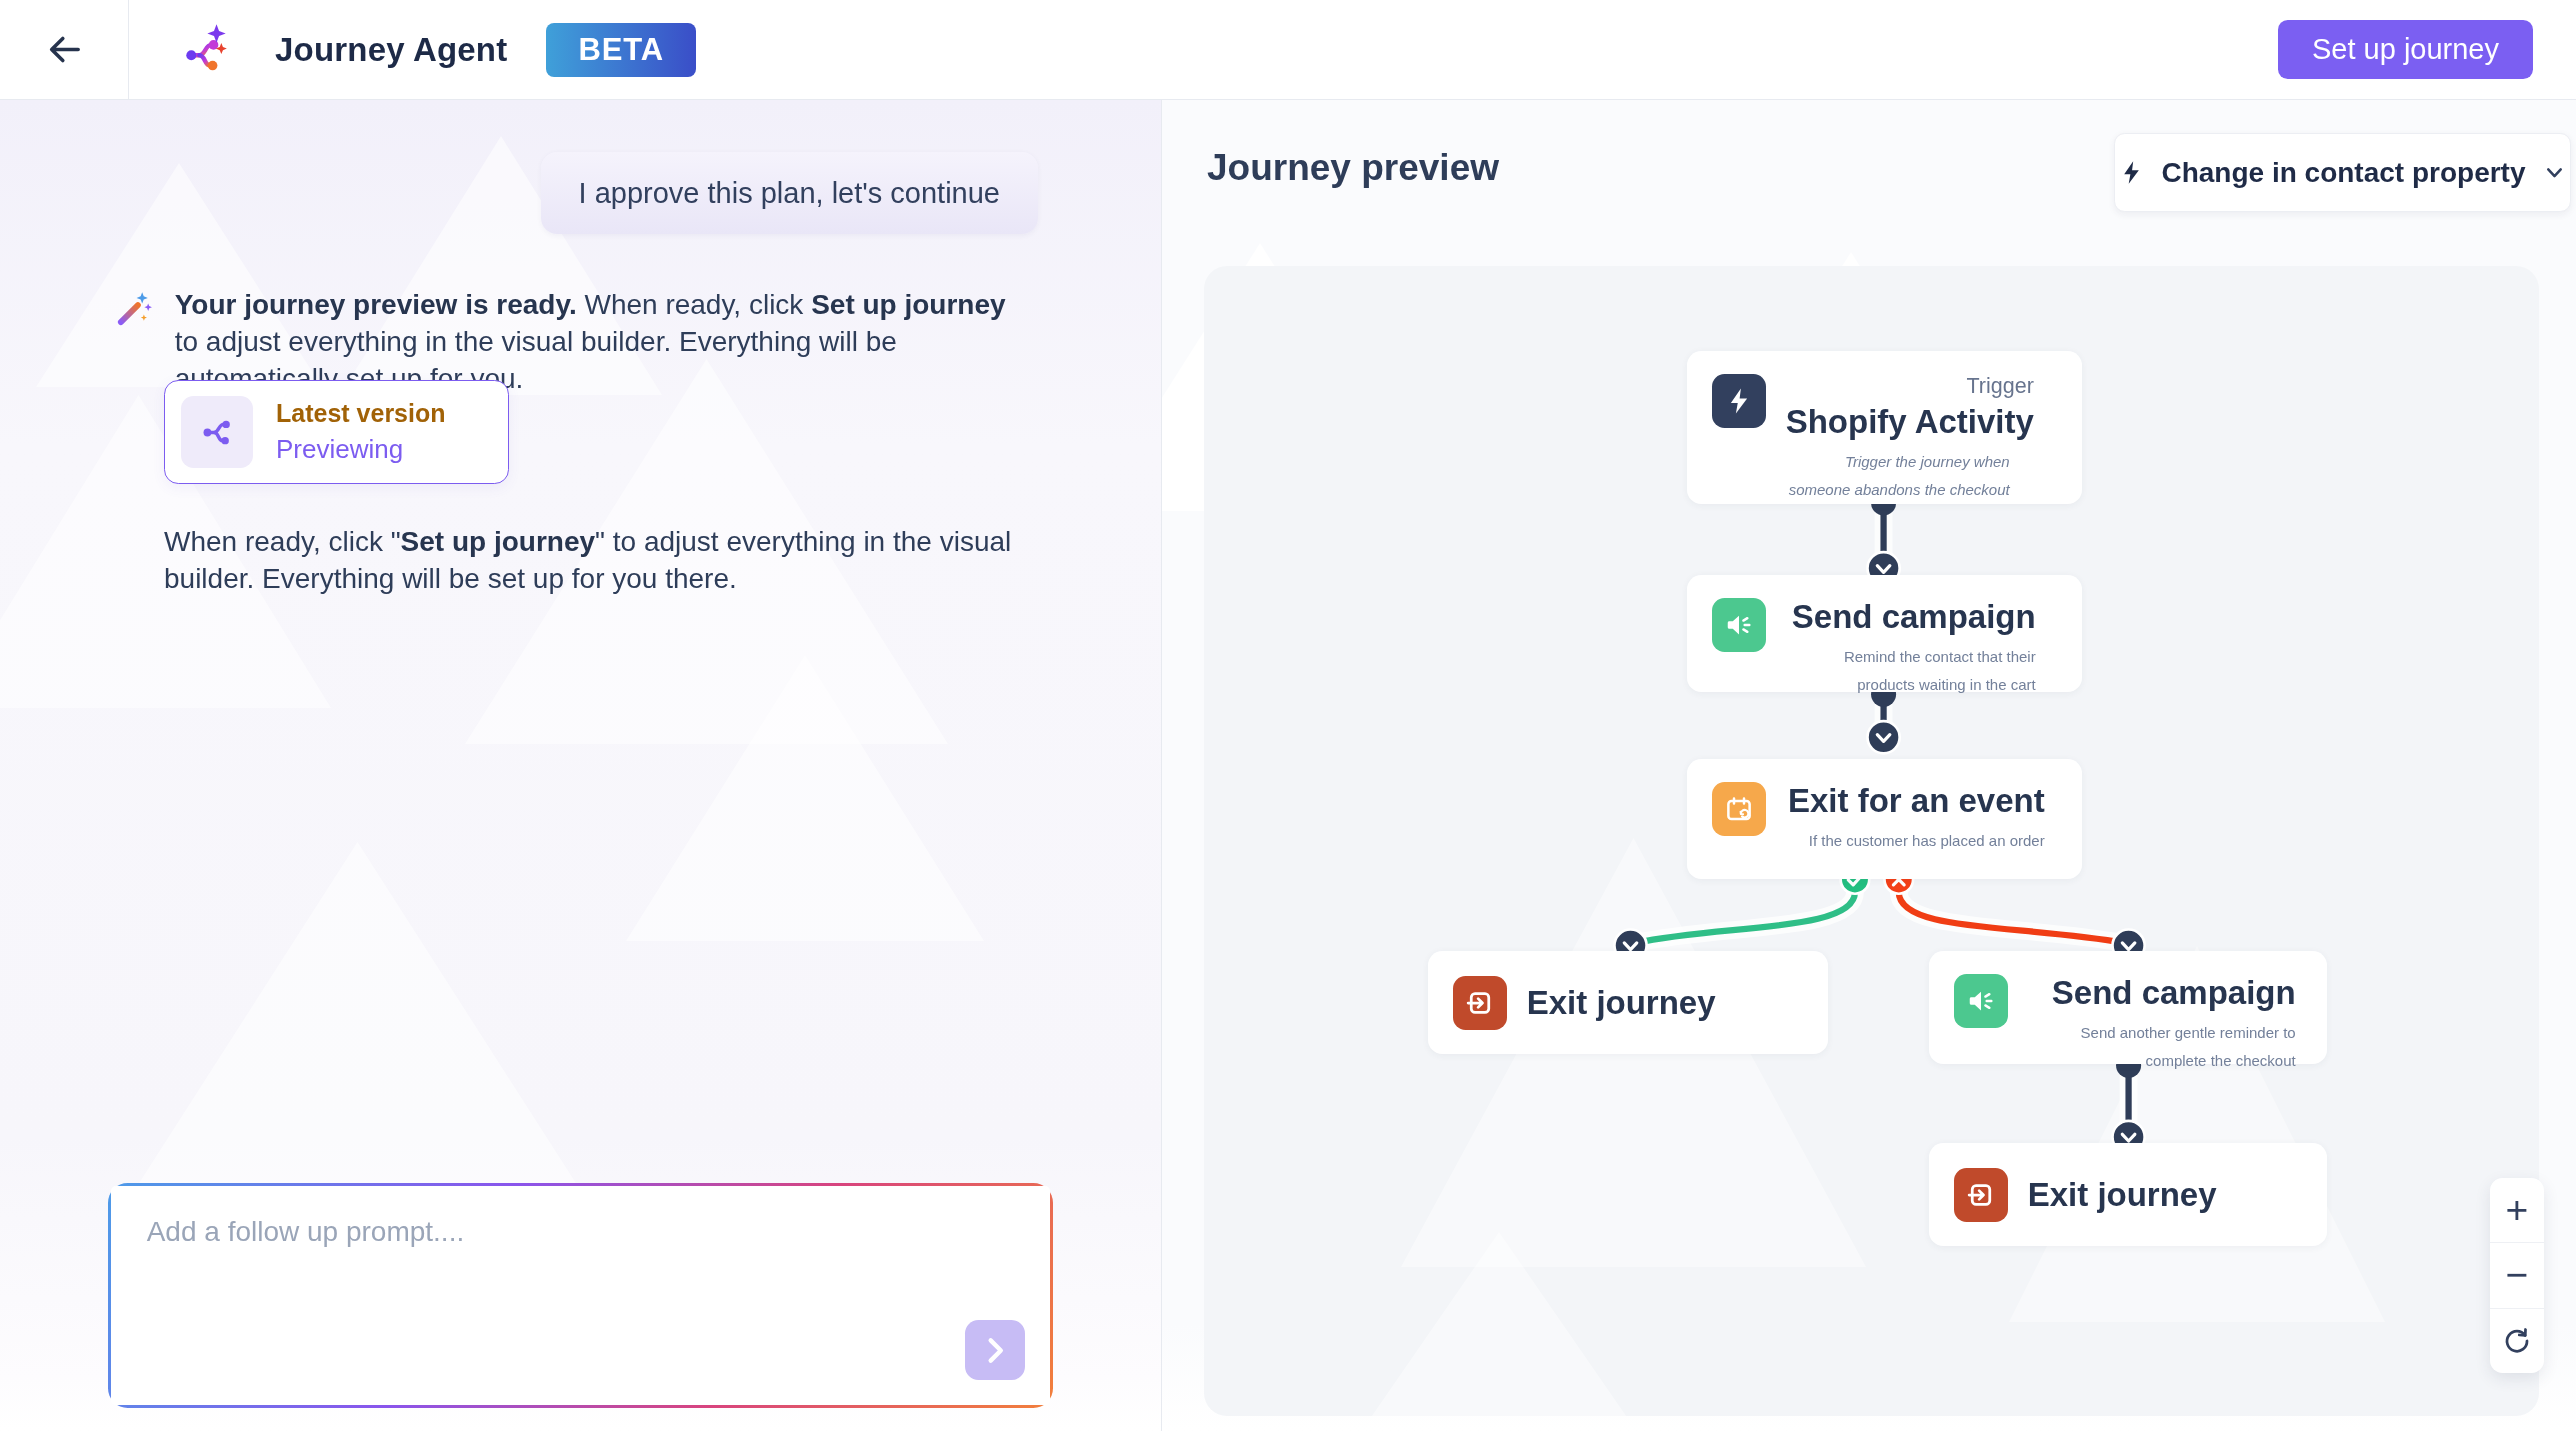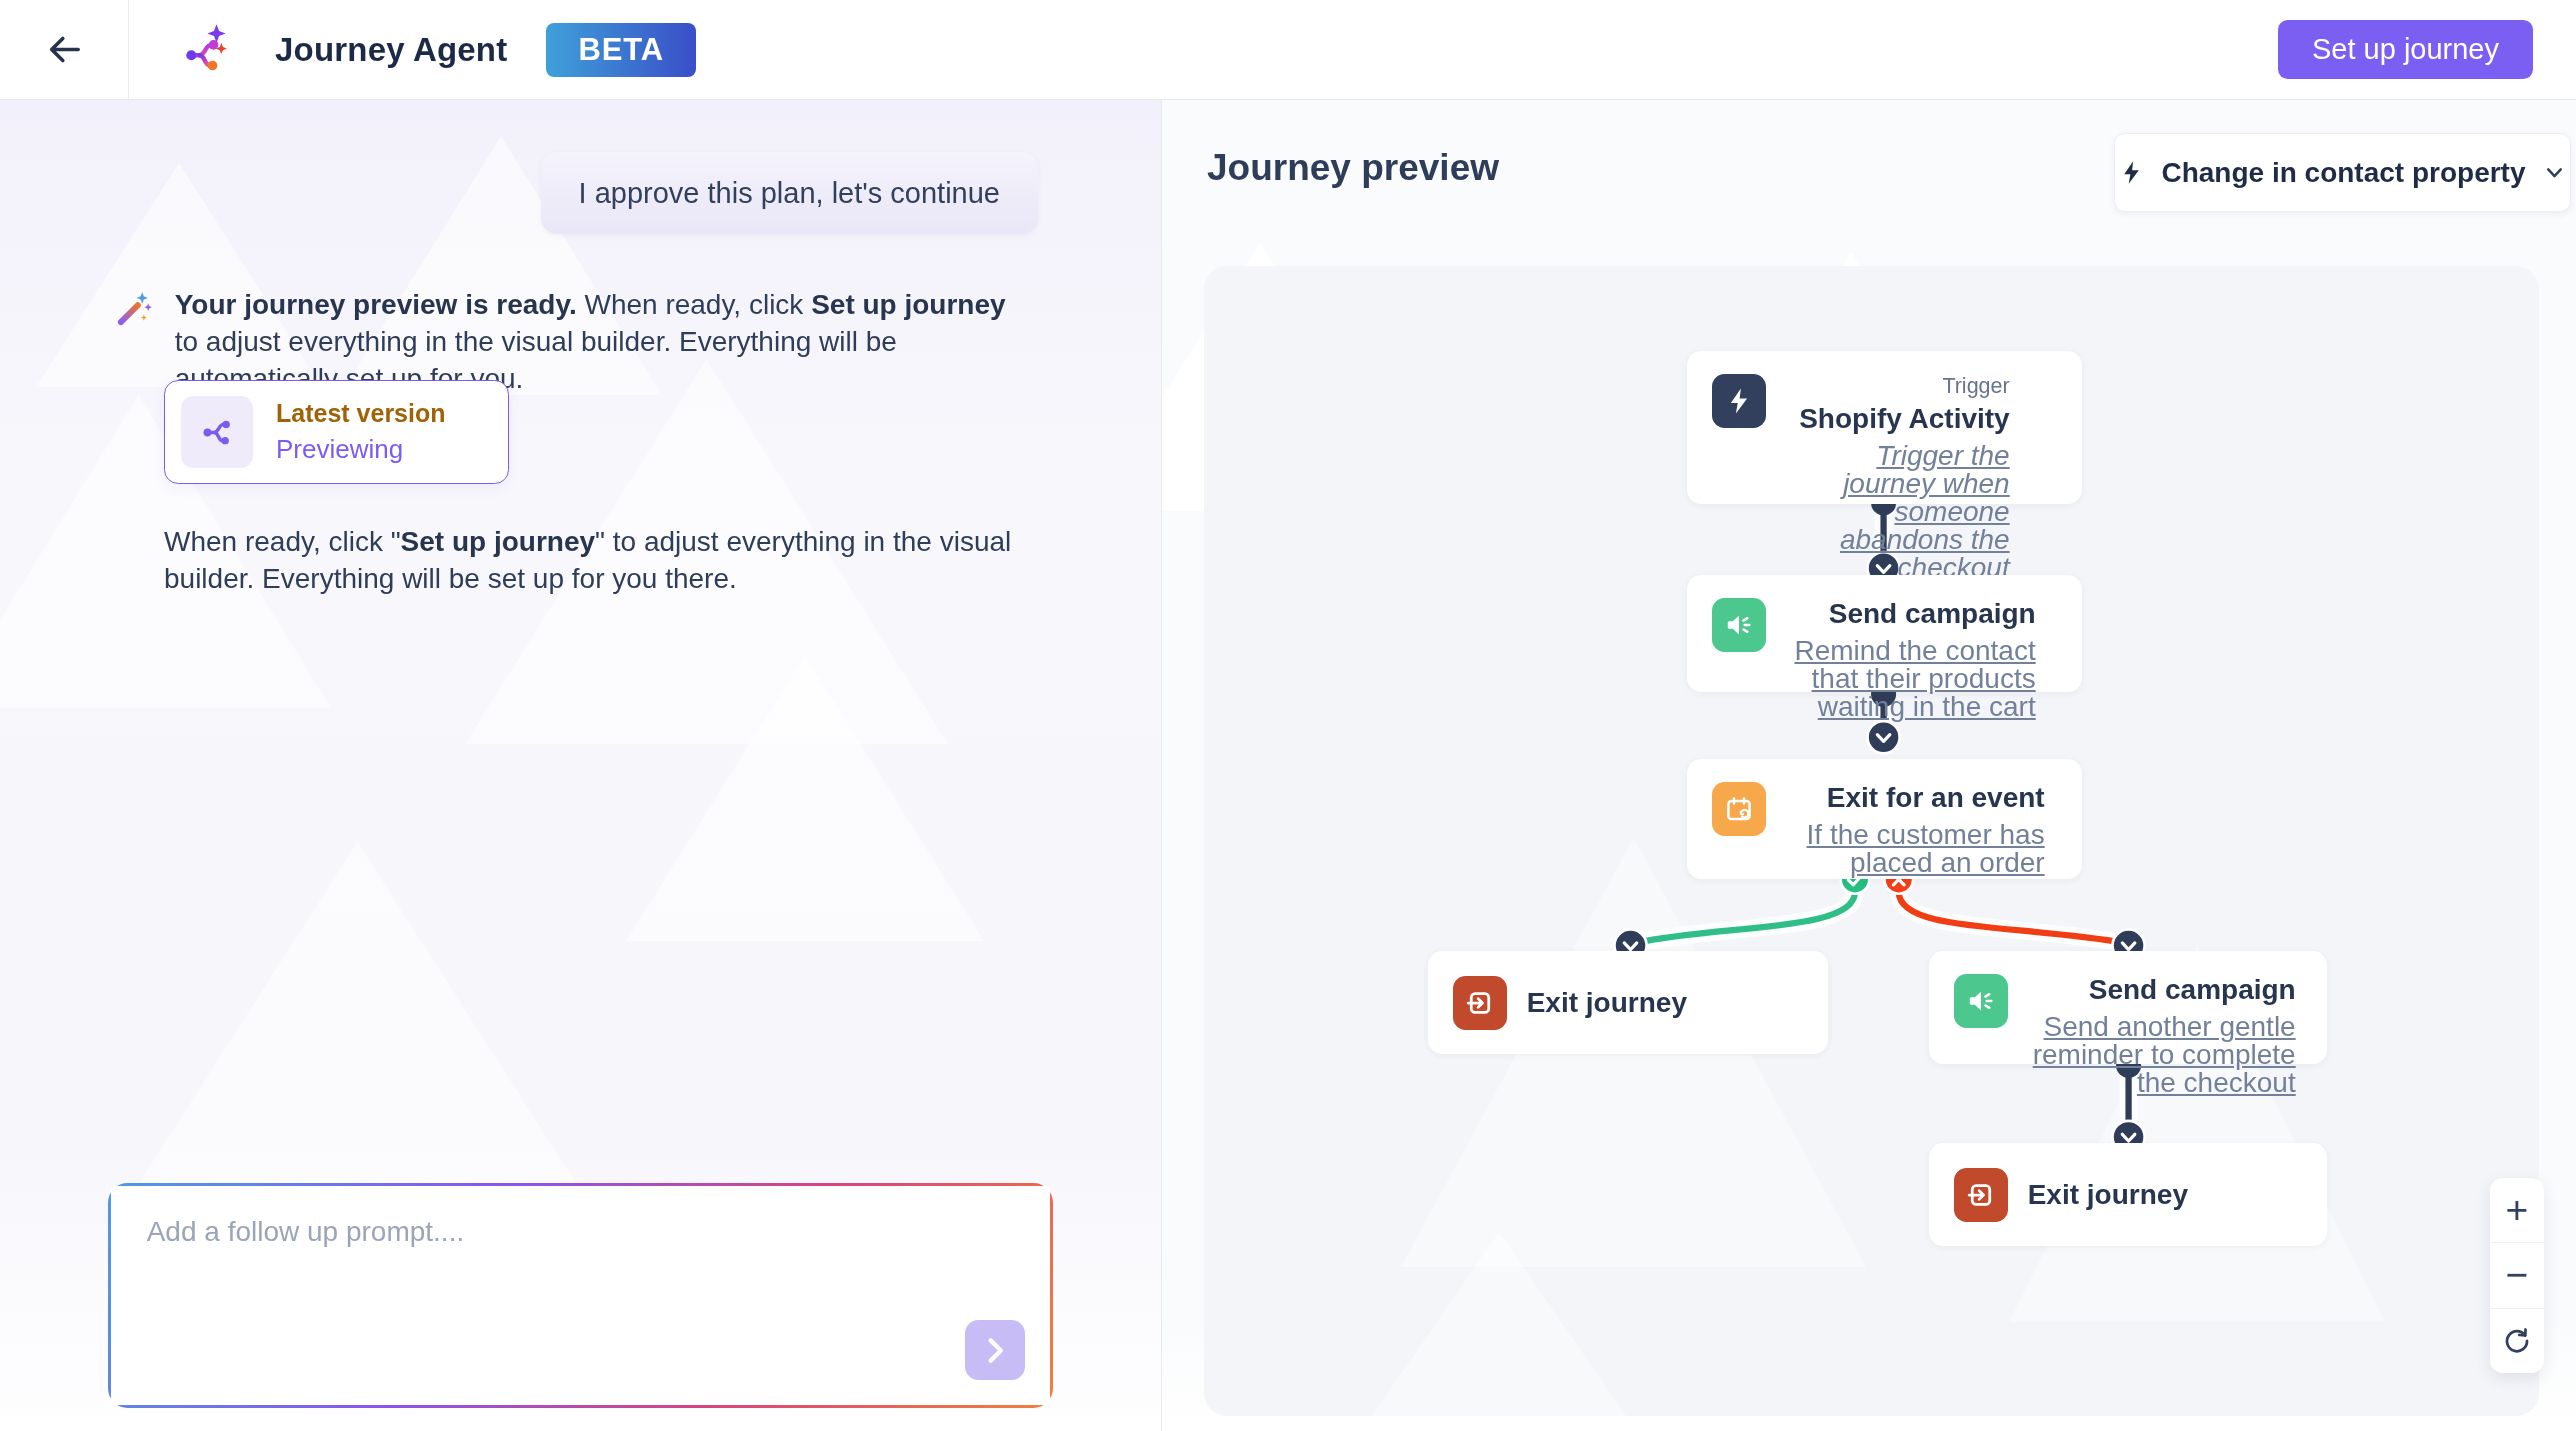--- a/index.html
+++ b/index.html
@@ -80,22 +80,22 @@
   .node { position:absolute; background:#ffffff; border-radius:14.3px;
           box-shadow:0 1.8px 7.2px rgba(40,50,80,0.05); display:flex; gap:19.7px; padding:23px 25px;
           cursor:pointer; }
   .node-icon { width:54px; height:54px; border-radius:12.5px; flex:0 0 auto;
                display:flex; align-items:center; justify-content:center; }
   .icon-navy  { background:#32405E; }
   .icon-green { background:#4CC88F; }
   .icon-orange{ background:#F6A84B; }
   .icon-brick { background:#C04A2B; }
   .node-label { font-size:21.5px; color:#67748E; margin-bottom:3.6px; }
-  .node-title { font-size:28px; font-weight:700; color:#27354F; margin-bottom:7.2px; }
-  .node-desc  { font-size:28px; line-height:28px; color:#73809A;text-decoration:underline; }
+  .node-title { font-size:33px; font-weight:700; color:#27354F; margin-bottom:7.2px; }
+  .node-desc  { font-size:15px; line-height:28px; color:#73809A; }
   .node-desc.italic { font-style:italic; }
   .node.center { align-items:center; }
   .node.center .node-title { margin-bottom:0; }
 
   .zoom-panel { position:absolute; left:1328px; top:1078px; width:54px; height:195px; background:#ffffff;
                 border-radius:12.5px; box-shadow:0 5.4px 16px rgba(40,50,80,0.10); display:flex;
                 flex-direction:column; overflow:hidden; }
   .zoom-btn { flex:1; border:none; background:transparent; cursor:pointer; display:flex;
               align-items:center; justify-content:center; font-size:39px; color:#32405E;
               font-family:"Liberation Sans",sans-serif; }

